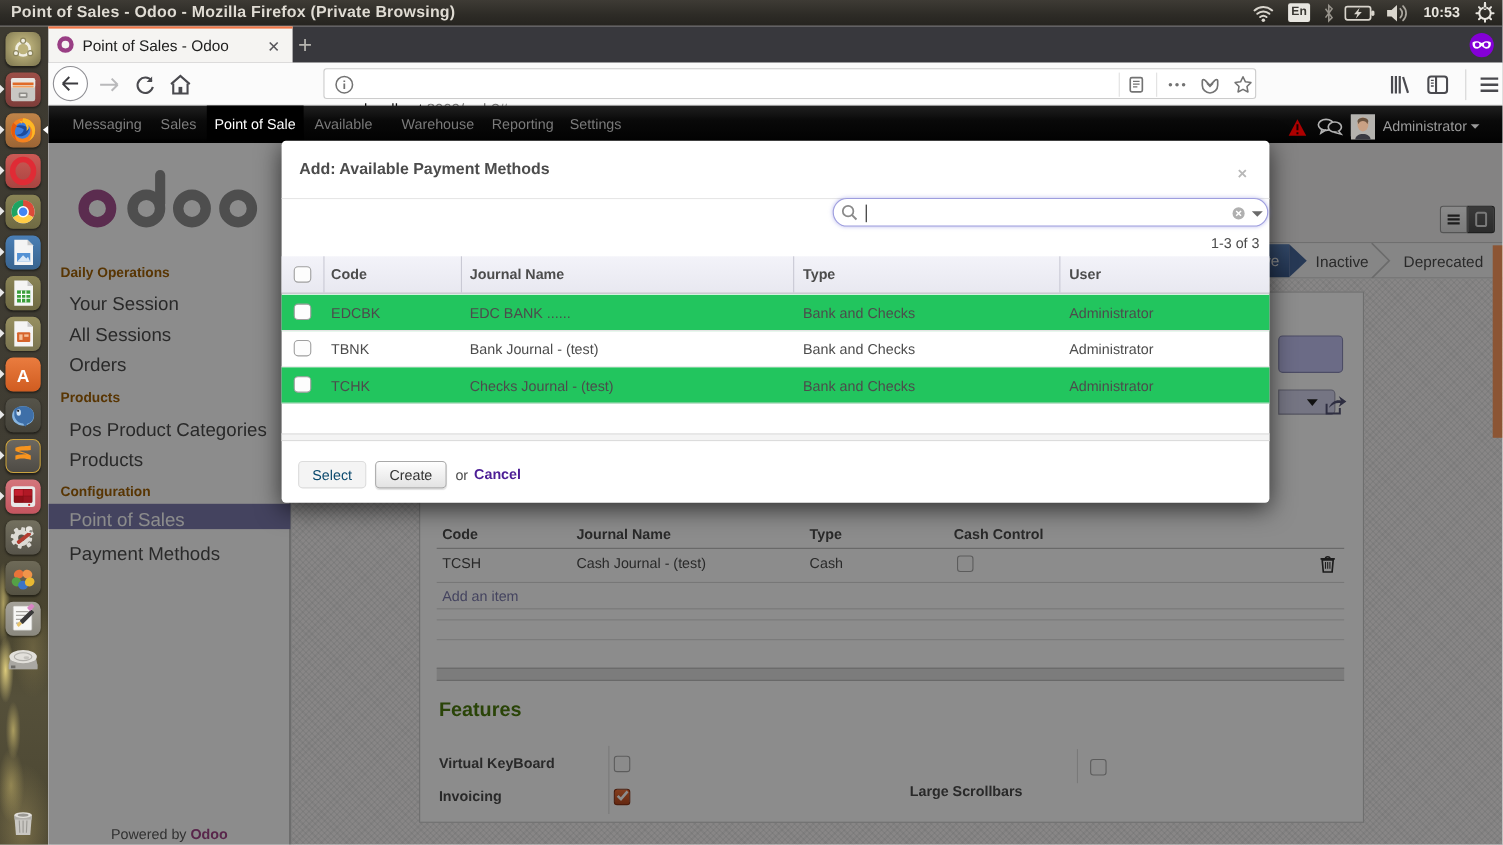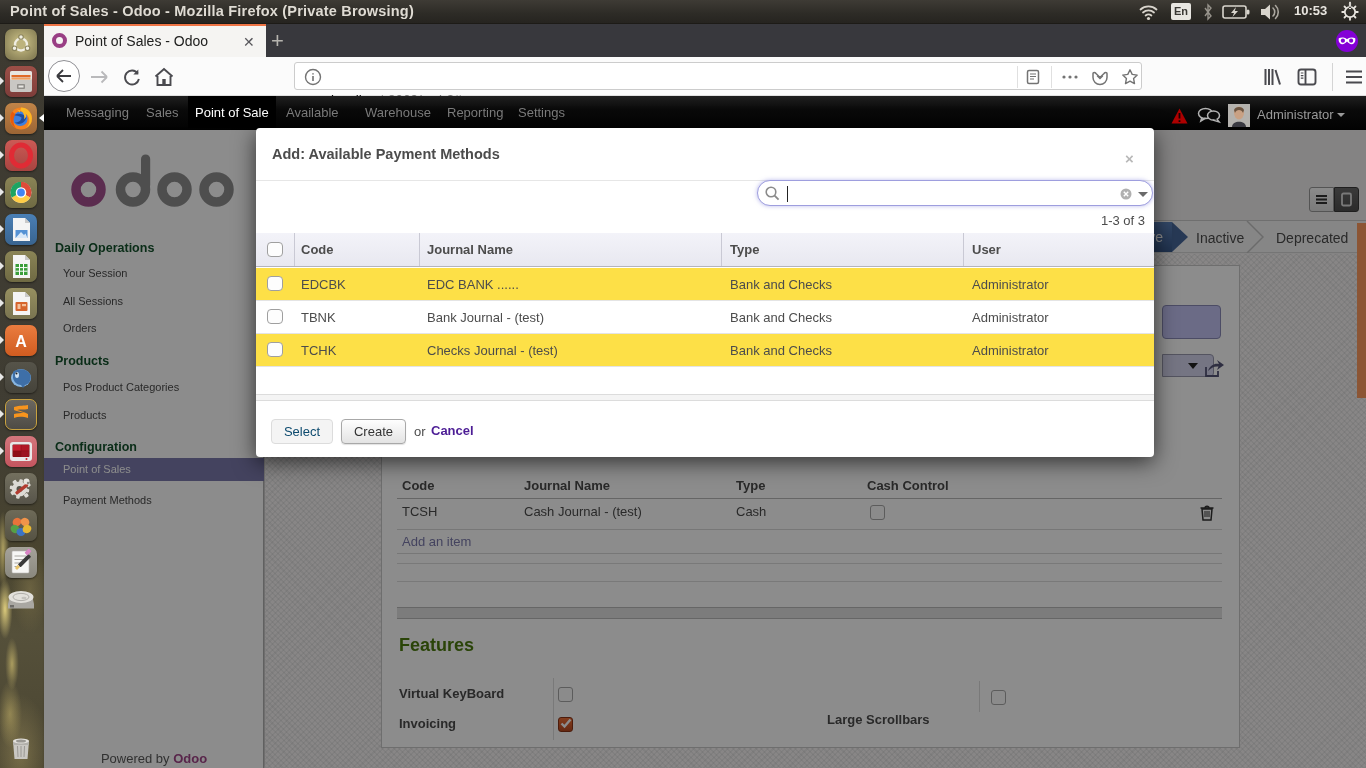--- a/index.html
+++ b/index.html
@@ -48,22 +48,22 @@
 
 #onav { position:absolute; left:44px; top:96px; width:1322px; height:34px;
   background:linear-gradient(#1f1f1f,#0a0a0a 40%,#020202); color:#7d7d7d; font-size:13px;}
 #onav .mi { position:absolute; top:9px; }
 #onav .active { background:#000; color:#fff; }
 
 
 #page { position:absolute; left:44px; top:130px; width:1322px; height:638px; background:#f0efef; }
 #sidebar { position:absolute; left:0; top:0; width:220px; height:638px; background:#ffffff;
   border-right:1px solid #b0b0b0; box-shadow:1px 0 3px rgba(0,0,0,0.25);}
-.shead { position:absolute; left:11px; font-size:12.5px; font-weight:bold; color:#14532d;}
-.sitem { position:absolute; left:19px; font-size:11px; color:#4c4c4c;}
+.shead { position:absolute; left:11px; font-size:12.5px; font-weight:bold; color:#a16207;}
+.sitem { position:absolute; left:19px; font-size:17px; color:#4c4c4c;}
 #selrow { position:absolute; left:0; top:328px; width:220px; height:23px; background:#7c7bad;}
 #powered { position:absolute; left:0; top:621px; width:220px; text-align:center; font-size:13px; color:#5a5a5a;}
 #powered b { color:#a24689;}
 
 #content { position:absolute; left:221px; top:0; width:1101px; height:638px; background:#f0efef;}
 #statusbar { position:absolute; left:0; top:90px; width:1101px; height:33px; background:#f5f5f5;
   border-top:1px solid #cacaca; border-bottom:1px solid #d5d5d5;}
 #hatch { position:absolute; left:0; top:124px; width:1101px; height:514px; background-color:#f7f5f5;
   background-image:repeating-linear-gradient(45deg, rgba(105,105,105,0.085) 0 1.5px, transparent 1.5px 4px),
                    repeating-linear-gradient(-45deg, rgba(105,105,105,0.085) 0 1.5px, transparent 1.5px 4px);}
@@ -81,21 +81,21 @@
 #modal .mtitle { position:absolute; left:16px; top:18px; font-size:14.5px; font-weight:bold; color:#4c4c4c;}
 #modal .mclose { position:absolute; left:869px; top:22px; font-size:15px; color:#b8b8b8; font-weight:bold;}
 #modal .tsep { position:absolute; left:0px; top:52px; width:898px; height:1px; background:#e6e6e6;}
 #searchbox { position:absolute; left:501px; top:52px; width:396px; height:26px; background:#fff;
   border:1px solid #9e9ede; border-radius:14px; box-shadow:0 0 4px rgba(130,130,220,0.55);}
 #counter { position:absolute; left:745px; top:85px; width:144px; text-align:right; font-size:13px; color:#4c4c4c;}
 #mtable { position:absolute; left:0px; top:105px; width:898px;}
 #mthead { position:absolute; left:0; top:0; width:898px; height:34px;
   background:linear-gradient(#f3f3f9,#e8e8f0); border-bottom:1px solid #b4b4bc;}
 .mrow { position:absolute; left:0; width:898px; height:33px; border-bottom:1px solid #e4e4e4;}
-.modd { background:#fde047;padding-left:37px;}
+.modd { background:#22c55e;padding-left:37px;}
 .mcb { position:absolute; left:11px; top:8px; width:16px; height:15px; background:#fdfdfd;
   border:1px solid #9f9f9f; border-radius:4px;}
 .mth { position:absolute; top:9px; font-size:13px; font-weight:bold; color:#4c4c4c;}
 .mtd { position:absolute; top:9px; font-size:13px; color:#4c4c4c;}
 #msep { position:absolute; left:0; top:266px; width:898px; height:7px; background:#f4f4f4;
   border-top:1px solid #dcdcdc; border-bottom:1px solid #dcdcdc;}
 #mfoot { position:absolute; left:0; top:273px; width:898px; height:56px;}
 .btn { position:absolute; top:18px; height:25px; font-size:13px; border-radius:4px; text-align:center;}
 #bsel { left:15px; width:62px; background:#f4f4f4; border:1px solid #dcdcdc; color:#0c4a6e; line-height:23px;}
 #bcre { left:85px; width:65px; background:linear-gradient(#fefefe,#e3e3e3); border:1px solid #a8a8a8;

